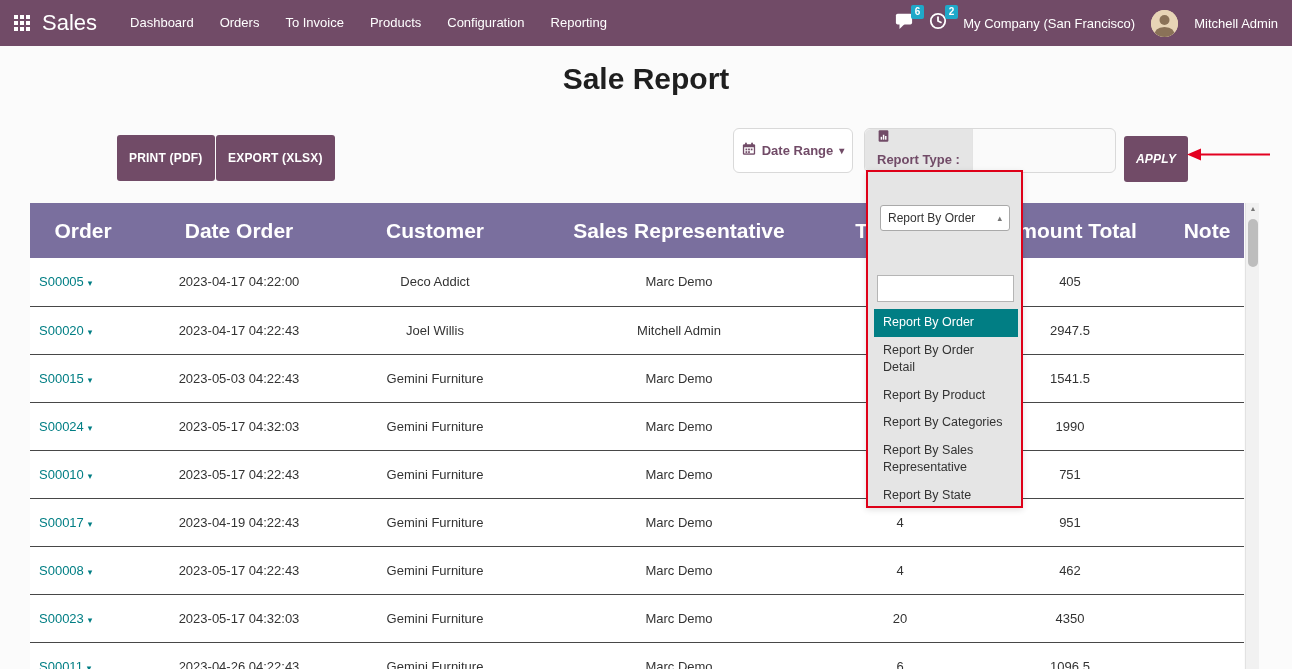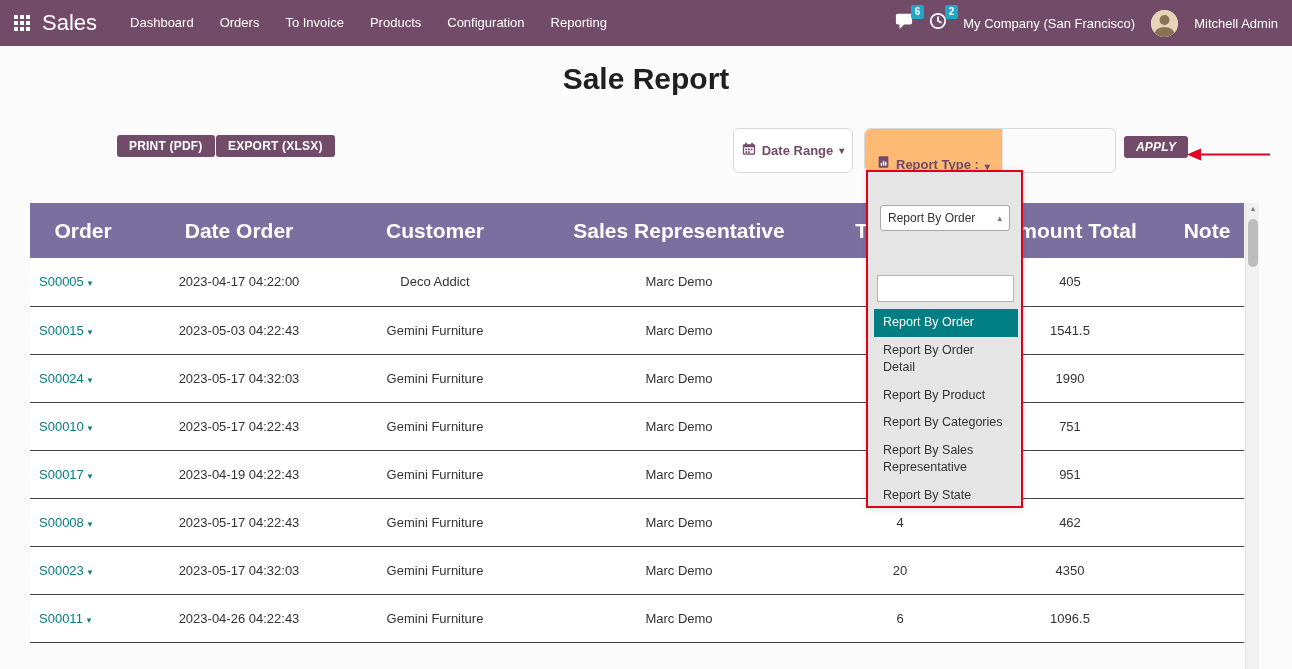--- a/index.html
+++ b/index.html
@@ -40,43 +40,43 @@
   
   .page-title {
     position: absolute; top: 62px; left: 0; right: 0;
     text-align: center; font-size: 30px; font-weight: bold; color: #1f1f1f;
   }
 
   
   .btn-purple {
     position: absolute; background: #714B67; color: #fff; border: none;
     border-radius: 3px; font-family: "Liberation Sans", sans-serif;
-    font-size: 12px; font-weight: bold; padding: 4px 12px; cursor: pointer;
+    font-size: 12px; font-weight: bold; padding: 16px 12px; cursor: pointer;
     letter-spacing: .2px;
   }
   .btn-print  { left: 117px; top: 135px; }
   .btn-export { left: 216px; top: 135px; }
   .btn-apply  { left: 1124px; top: 136px; font-style: italic; }
 
   .date-range {
     position: absolute; left: 733px; top: 128px; width: 120px; height: 45px;
     background: #fff; border: 1px solid #d9d9d9; border-radius: 6px;
     display: flex; align-items: center; justify-content: center; gap: 6px;
     color: #714B67; font-size: 13px; font-weight: 600; cursor: pointer;
   }
   .report-type-bar {
     position: absolute; left: 864px; top: 128px; width: 252px; height: 45px;
     background: #fafafa; border: 1px solid #d9d9d9; border-radius: 6px;
     display: flex; align-items: stretch;
   }
   .report-type-toggle {
-    display: flex; align-items: flex-end; gap: 6px; padding: 0 12px;
+    display: flex; align-items: flex-start; gap: 6px; padding: 0 12px;
     color: #714B67; font-size: 13px; font-weight: 600;
-    border-right: 1px solid #e3e3e3; background: #fdba74;
-    border-radius: 6px 0 0 6px; cursor: pointer;
+    border-right: 1px solid #e3e3e3; background: #e5e5e5;
+    border-radius: 6px 0 0 6px; cursor: pointer; flex-direction: column;
   }
   .caret { font-size: 10px; }
 
   
   .annotation-arrow { position: absolute; left: 1186px; top: 147px; pointer-events: none; }
 
   
   .dropdown-panel {
     position: absolute; left: 866px; top: 170px; width: 157px; height: 338px;
     background: #e5e5e5; border: 2px solid #DE0018; z-index: 20;
@@ -275,20 +275,29 @@
       <tr>
         <td class="col-order"><span class="order-link">S00005<span class="row-caret">▾</span></span></td>
         <td>2023-04-17 04:22:00</td>
         <td>Deco Addict</td>
         <td>Marc Demo</td>
         <td></td>
         <td>405</td>
         <td></td>
       </tr>
       <tr>
+        <td class="col-order"><span class="order-link">S00020<span class="row-caret">▾</span></span></td>
+        <td>2023-04-17 04:22:43</td>
+        <td>Joel Willis</td>
+        <td>Mitchell Admin</td>
+        <td></td>
+        <td>2947.5</td>
+        <td></td>
+      </tr>
+      <tr>
         <td class="col-order"><span class="order-link">S00015<span class="row-caret">▾</span></span></td>
         <td>2023-05-03 04:22:43</td>
         <td>Gemini Furniture</td>
         <td>Marc Demo</td>
         <td></td>
         <td>1541.5</td>
         <td></td>
       </tr>
       <tr>
         <td class="col-order"><span class="order-link">S00024<span class="row-caret">▾</span></span></td>

